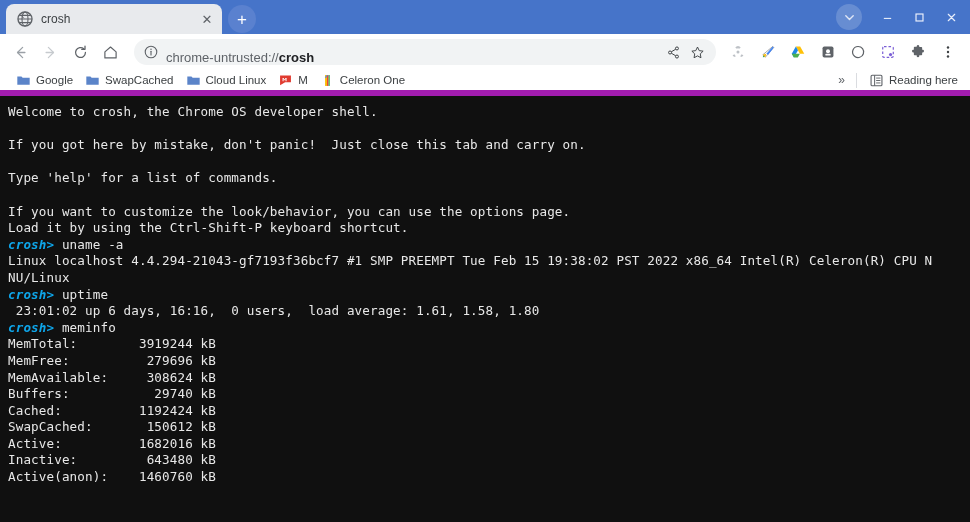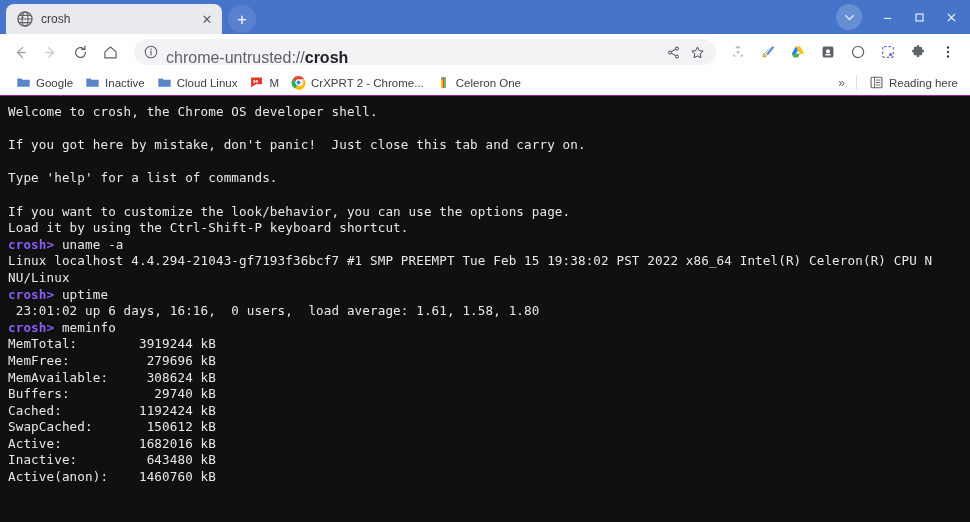--- a/index.html
+++ b/index.html
@@ -101,38 +101,38 @@
     border-radius: 13px;
     display: flex;
     align-items: center;
     padding: 0 8px 0 10px;
     margin: 0 6px 0 8px;
     gap: 8px;
     min-width: 0;
   }
   .omni-url {
     flex: 1;
-    font-size: 16px;
+    font-size: 13px;
     color: #5f6368;
     white-space: nowrap;
     overflow: hidden;
     margin-top: 11px;
   }
   .omni-url b { color: #202124; font-weight: 700; }
   .omni-actions { display: flex; align-items: center; gap: 2px; }
 
   
   .bookmarks {
     height: 26px;
     background: #fff;
     display: flex;
     align-items: center;
     padding: 0 6px 0 10px;
     gap: 0px;
-    border-bottom: 1px solid #a21caf;
+    border-bottom: 6px solid #a21caf;
   }
   .bm {
     display: flex;
     align-items: center;
     gap: 5px;
     padding: 2px 6px;
     border-radius: 4px;
     font-size: 11.5px;
     color: #3c4043;
     white-space: nowrap;
@@ -158,21 +158,21 @@
     padding: 8px 4px 0 8px;
   }
   .termtext {
     font-family: "DejaVu Sans Mono", monospace;
     font-size: 12.6px;
     line-height: 16.6px;
     color: #e8e8e8;
     white-space: pre;
     letter-spacing: 0.12px;
   }
-  .prompt { color: #8b5cf6; font-weight: bold; }
+  .prompt { color: #0ea5e9; font-weight: bold; font-style: italic; }
 </style>
 </head>
 <body>
 
 <div class="tabstrip">
 
   <div class="tab">
     <svg class="tab-favicon" viewBox="0 0 16 16">
       <circle cx="8" cy="8" r="7" fill="none" stroke="#5f6368" stroke-width="1.4"></circle>
       <ellipse cx="8" cy="8" rx="3" ry="7" fill="none" stroke="#5f6368" stroke-width="1.1"></ellipse>
@@ -331,49 +331,38 @@
     <svg class="bm-ic" viewBox="0 0 16 16">
       <path d="M1.4 3.6h4.4l1.3 1.5h7.5v7.3H1.4z" fill="#5b84c9"></path>
     </svg>
     <span class="bm-label">Google</span>
   </div>
 
   <div class="bm">
     <svg class="bm-ic" viewBox="0 0 16 16">
       <path d="M1.4 3.6h4.4l1.3 1.5h7.5v7.3H1.4z" fill="#5b84c9"></path>
     </svg>
-    <span class="bm-label">Inactive</span>
+    <span class="bm-label">SwapCached</span>
   </div>
 
   <div class="bm">
     <svg class="bm-ic" viewBox="0 0 16 16">
       <path d="M1.4 3.6h4.4l1.3 1.5h7.5v7.3H1.4z" fill="#5b84c9"></path>
     </svg>
     <span class="bm-label">Cloud Linux</span>
   </div>
 
   <div class="bm">
     <svg class="bm-ic" viewBox="0 0 16 16">
       <path d="M2.2 2.6h11.6v7.2H7.6l-5.4 3.2z" fill="#e03a2f"></path>
       <path d="M5.4 5.4v3.4M5.4 5.4l1.6 2.2L8.6 5.4v3.4" stroke="#ffffff" stroke-width="1" fill="none"></path>
     </svg>
     <span class="bm-label">M</span>
   </div>
 
-  <div class="bm">
-    <svg class="bm-ic" viewBox="0 0 16 16">
-      <circle cx="8" cy="8" r="7" fill="#e8eaed"></circle>
-      <path d="M8 1a7 7 0 0 1 6.1 3.6H8a3.4 3.4 0 0 0-3.2 2.3L2.3 3.6A7 7 0 0 1 8 1z" fill="#ea4335"></path>
-      <path d="M2.3 3.6l2.5 3.3A3.4 3.4 0 0 0 6.9 11L4.4 14.4A7 7 0 0 1 2.3 3.6z" fill="#34a853"></path>
-      <path d="M14.1 4.6A7 7 0 0 1 4.4 14.4L7.4 11A3.4 3.4 0 0 0 11.4 4.6z" fill="#fbbc05"></path>
-      <circle cx="8" cy="8" r="3.1" fill="#ffffff"></circle>
-      <circle cx="8" cy="8" r="2.1" fill="#4285f4"></circle>
-    </svg>
-    <span class="bm-label">CrXPRT 2 - Chrome...</span>
-  </div>
 
 
   <div class="bm">
     <svg class="bm-ic" viewBox="0 0 16 16">
       <rect x="5.4" y="2.2" width="2.1" height="11.6" fill="#fbbc04"></rect>
       <rect x="7.5" y="2.2" width="1.6" height="11.6" fill="#ea4335"></rect>
       <path d="M5.4 4.6L7.3 2.2h1.1L6.2 5.6z" fill="#4285f4"></path>
       <rect x="9.1" y="2.2" width="1.3" height="11.6" fill="#34a853"></rect>
     </svg>
     <span class="bm-label">Celeron One</span>

